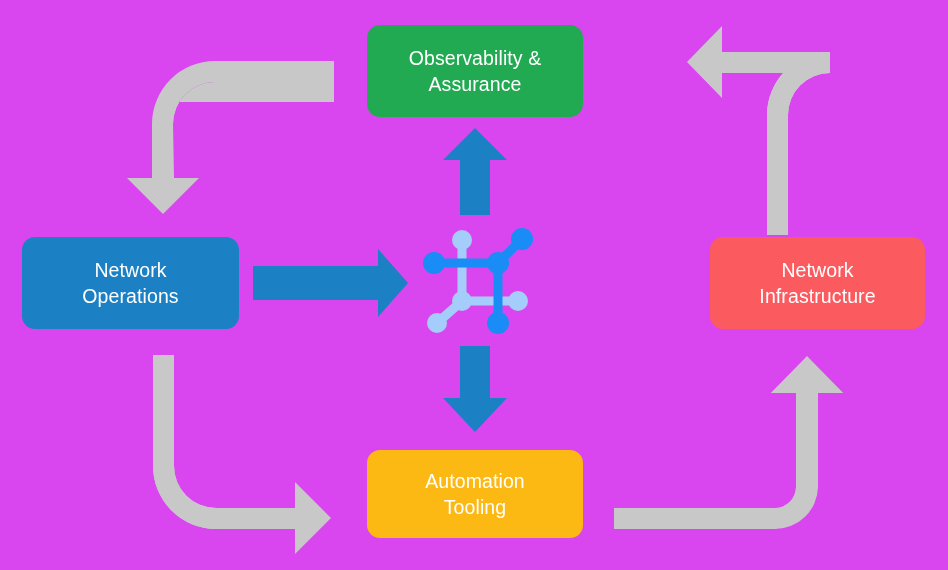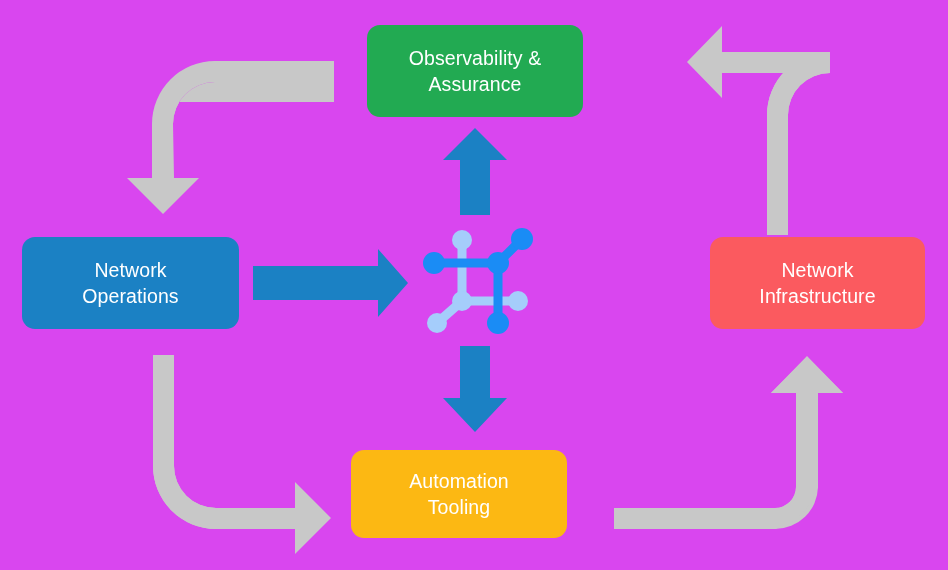--- a/index.html
+++ b/index.html
@@ -28,21 +28,21 @@
     line-height: 1.35;
     font-weight: 400;
     letter-spacing: 0.1px;
     box-sizing: border-box;
     padding: 4px 10px;
     white-space: pre-line;
   }
   #box-observability { left: 367px; top: 25px;  width: 216px; height: 92px; }
   #box-operations    { left: 22px;  top: 237px; width: 217px; height: 92px; }
   #box-infrastructure{ left: 710px; top: 237px; width: 215px; height: 92px; }
-  #box-automation    { left: 351px; top: 450px; width: 216px; height: 88px; padding-left: 10px; }
+  #box-automation    { left: 367px; top: 450px; width: 216px; height: 88px; padding-left: 10px; }
 
   .svg-layer {
     position: absolute;
     left: 0;
     top: 0;
     width: 948px;
     height: 570px;
     pointer-events: none;
   }
   .center-icon {

